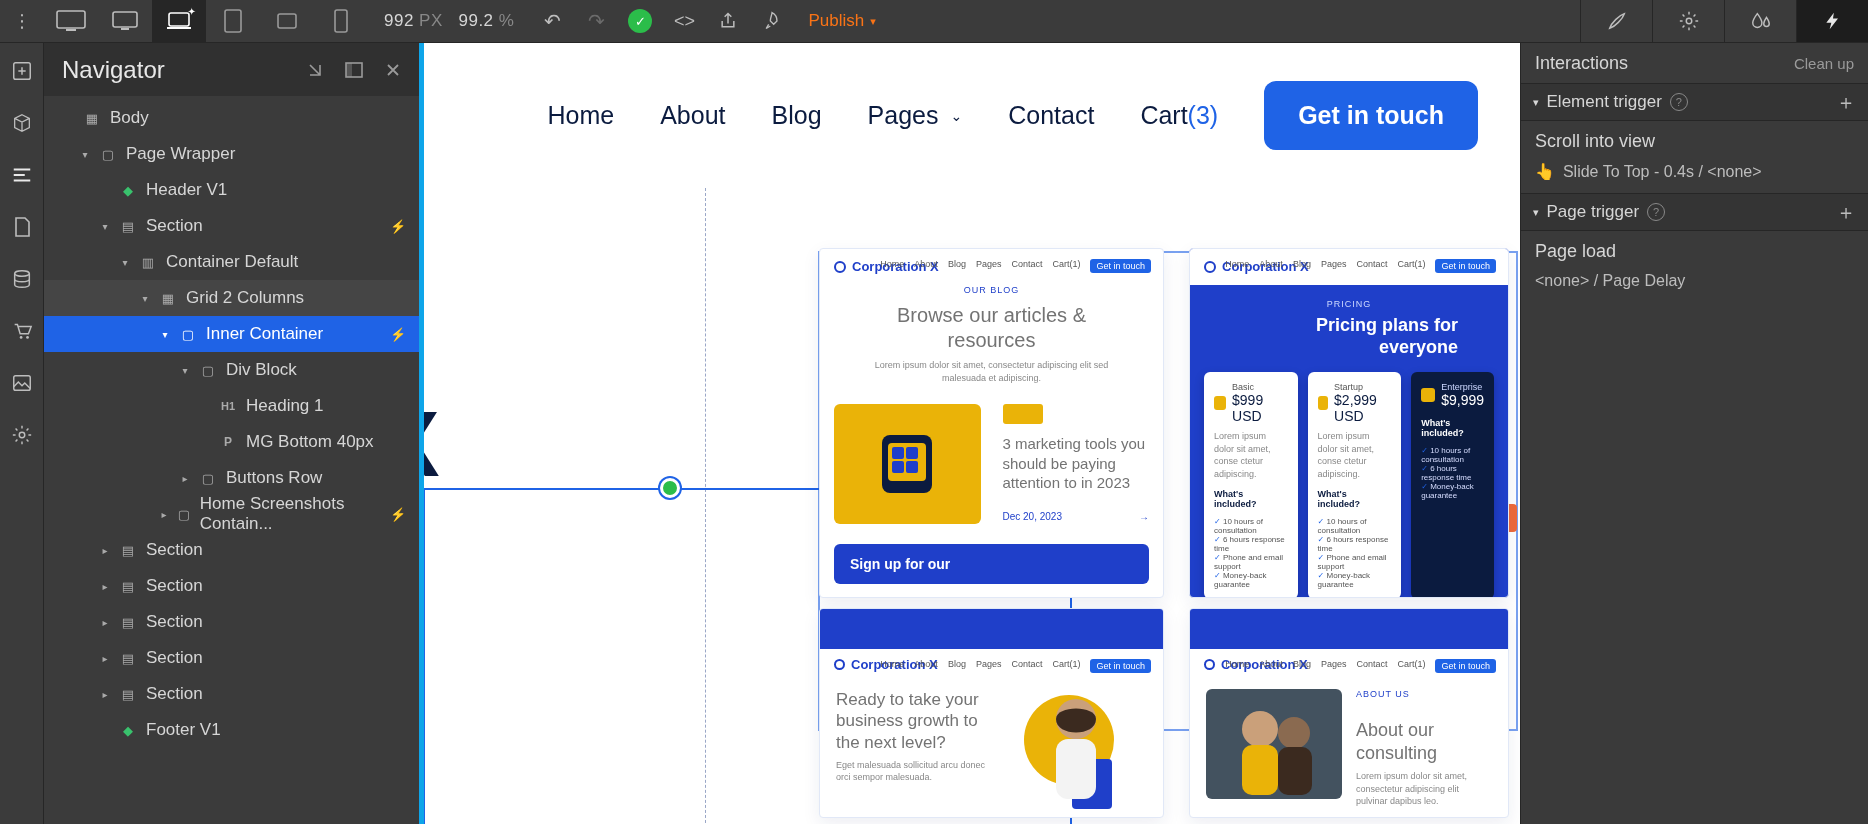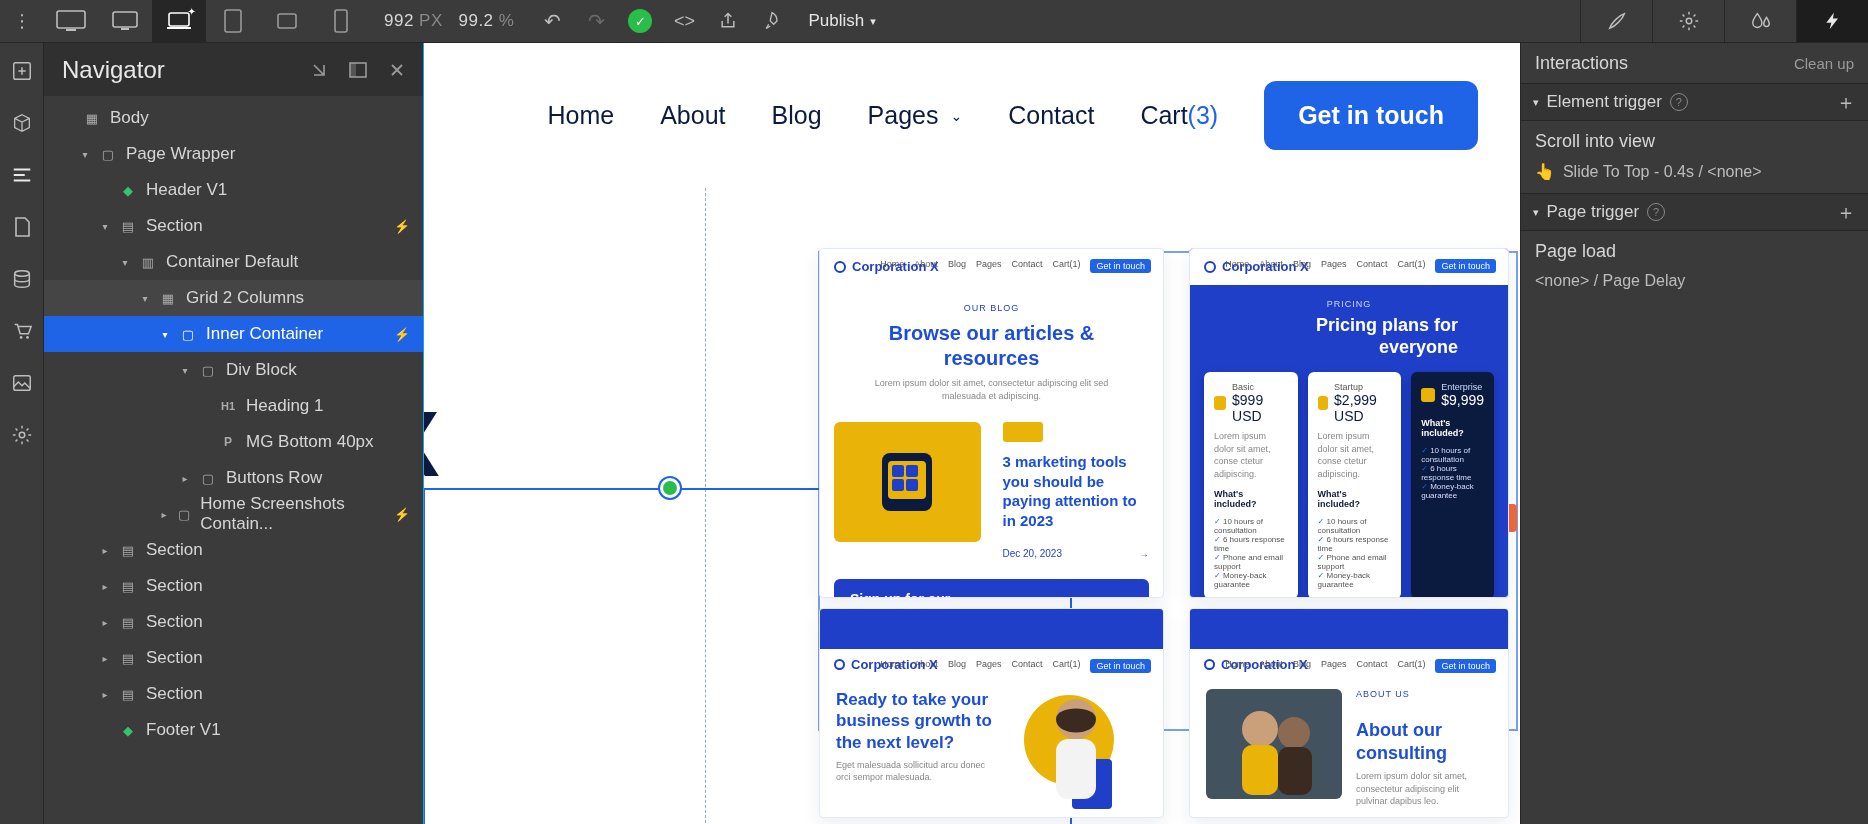--- a/index.html
+++ b/index.html
@@ -17,35 +17,35 @@
 .eye-btn { width: 44px; height: 100%; display: flex; align-items: center; justify-content: center; color: #888; }
 
 .topbar-center { display: flex; align-items: center; height: 100%; gap: 0; }
 .tb-btn { width: 54px; height: 100%; display: flex; align-items: center; justify-content: center; color: #bdbdbd; position: relative; cursor: pointer; }
 .tb-btn.narrow { width: 44px; }
 .tb-btn.active { background: #262626; }
 .tb-btn .star { position: absolute; top: 6px; right: 10px; color: #fff; font-size: 10px; }
 .dim-readout { padding: 0 16px; color: #d6d6d6; font-size: 17px; letter-spacing: 0.5px; }
 .dim-unit { color: #888; }
 .status-ok { width: 24px; height: 24px; background:#2bbd4a; border-radius: 50%; display:flex;align-items:center;justify-content:center;color:#fff;font-size:13px; }
-.publish { color:#e5e5e5; font-size:17px; padding:0 14px; display:flex; align-items:center; gap:6px;}
+.publish { color:#f97316; font-size:17px; padding:0 14px; display:flex; align-items:center; gap:6px;}
 
 .topbar-right { display:flex; align-items:center; height:100%; }
 .tr-btn { width: 72px; height:100%; display:flex;align-items:center;justify-content:center;color:#bdbdbd; border-left:1px solid #262626; cursor:pointer;}
 .tr-btn.active { background:#1d1d1d; }
 
 
 .main-row { flex:1; display:flex; overflow:hidden; }
 
 
 .left-rail { width: 44px; background:#3b3b3b; border-right:1px solid #262626; display:flex; flex-direction:column; align-items:center; padding-top:16px; gap:28px; }
 .rail-btn { width:24px; height:24px; color:#bdbdbd; display:flex;align-items:center;justify-content:center; cursor:pointer;}
 
 
-.nav-panel { width: 380px; background:#3b3b3b; display:flex; flex-direction:column; border-right:1px solid #0ea5e9; }
+.nav-panel { width: 380px; background:#3b3b3b; display:flex; flex-direction:column; border-right:5px solid #0ea5e9; }
 .nav-header { height:53px; background:#303030; display:flex; align-items:center; justify-content:space-between; padding:0 18px; }
 .nav-title { font-size:24px; color:#e8e8e8; font-weight:400;}
 .nav-header-icons { display:flex; gap:22px; color:#9a9a9a;}
 .nav-tree { flex:1; overflow:auto; padding-top:4px; font-size:17px;}
 .tree-row { height:36px; display:flex; align-items:center; color:#d6d6d6; cursor:pointer; padding-right:12px; gap:9px;}
 .tree-row .arrow { width:10px; color:#aaa; font-size:10px; display:inline-flex; justify-content:center;}
 .tree-row .type-icon { width:18px; display:inline-flex; justify-content:center; color:#aaa; font-size:13px;}
 .tree-row.selected { background:#1f63e6; color:#fff; }
 .tree-row.selected .arrow, .tree-row.selected .type-icon { color:#fff; }
 .tree-row .spacer { flex:1; }
@@ -67,21 +67,21 @@
 .shot{ position:absolute; background:#fff; border:1px solid #e1e8f7; border-radius:4px; box-shadow:0 6px 18px rgba(20,40,100,.08); overflow:hidden;}
 .shot-bar{ height:40px; background:#1f3fc9;}
 .shot-brand{ color:#1f3fc9;font-weight:700;font-size:13px;display:flex;align-items:center;gap:6px;}
 .shot-mini-nav{ position:absolute; top:10px; right:12px; font-size:9px; color:#555; display:flex; gap:10px;}
 .shot-mini-nav .git{background:#1f63e6;color:#fff;padding:2px 6px;border-radius:3px;}
 .sel-outline{ position:absolute; border:2px solid #1f63e6; pointer-events:none;}
 .sel-dot{ position:absolute; width:20px;height:20px;border-radius:50%;background:#2bbd4a;border:3px solid #fff; box-shadow:0 0 0 2px #1f63e6;}
 .grid-handle{ position:absolute; width:28px;height:28px;background:#ef6a3a;border-radius:4px;display:flex;align-items:center;justify-content:center;color:#fff;font-size:13px;}
 .dash-v{ position:absolute; top:0;bottom:0;border-left:1px dashed #9aa7c7;}
 
-.shot h4{font-size:17px;font-weight:700;color:#1d4ed8;line-height:1.25;}
+.shot h4{font-size:17px;font-weight:400;color:#737373;line-height:1.25;}
 .shot h3{font-size:18px;font-weight:700;color:#fff;text-align:right;line-height:1.2;}
 .shot .tiny{font-size:9px;color:#888;margin-top:6px;line-height:1.4;}
 .price-card{background:#fff;border-radius:6px;padding:10px;font-size:10px;color:#0b1b3f;box-shadow:0 4px 10px rgba(0,0,40,.25);}
 .price-card.dark{background:#0b1b3f;color:#fff;}
 .price-card .pn{font-size:9px;color:#555;}
 .price-card .pv{font-size:14px;font-weight:400;}
 .price-card ul{list-style:none;margin-top:8px;font-size:8px;color:#555;}
 .price-card ul li::before{content:"✓ ";color:#1f63e6;}
 .price-card.dark ul li{color:#d6ddff;}
 .yellow-strip{background:#eab308;height:100%;width:100%;border-radius:4px;display:flex;align-items:center;justify-content:center;}
@@ -412,21 +412,21 @@
                 <div class="shot-mini-nav">
                     <span>Home</span>
                     <span>About</span>
                     <span>Blog</span>
                     <span>Pages</span>
                     <span>Contact</span>
                     <span>Cart(1)</span>
                     <span class="git">Get in touch</span>
                   </div>
               </div>
-              <div style="text-align:center;font-size:9px;letter-spacing:1px;color:#1f3fc9;margin-top:18px;">OUR BLOG</div>
+              <div style="text-align:center;font-size:9px;letter-spacing:1px;color:#1f3fc9;">OUR BLOG</div>
               <h4 style="text-align:center;margin:8px 40px 6px;font-size:20px;">Browse our articles &amp; resources</h4>
               <div class="tiny" style="text-align:center;margin:0 32px;">Lorem ipsum dolor sit amet, consectetur adipiscing elit sed malesuada et adipiscing.</div>
               <div style="display:flex;margin:20px 14px 0;gap:22px;">
                 <div style="flex:1;height:120px;border-radius:6px;overflow:hidden;">
                     <div class="yellow-strip">
                       <svg width="70" height="70" viewBox="0 0 70 70">
                         <rect x="10" y="6" width="50" height="58" rx="8" fill="#0b1b3f"></rect>
                         <rect x="16" y="14" width="38" height="38" rx="4" fill="#eab308"></rect>
                         <rect x="20" y="18" width="12" height="12" rx="2" fill="#1f3fc9"></rect>
                         <rect x="34" y="18" width="12" height="12" rx="2" fill="#1f3fc9"></rect>

